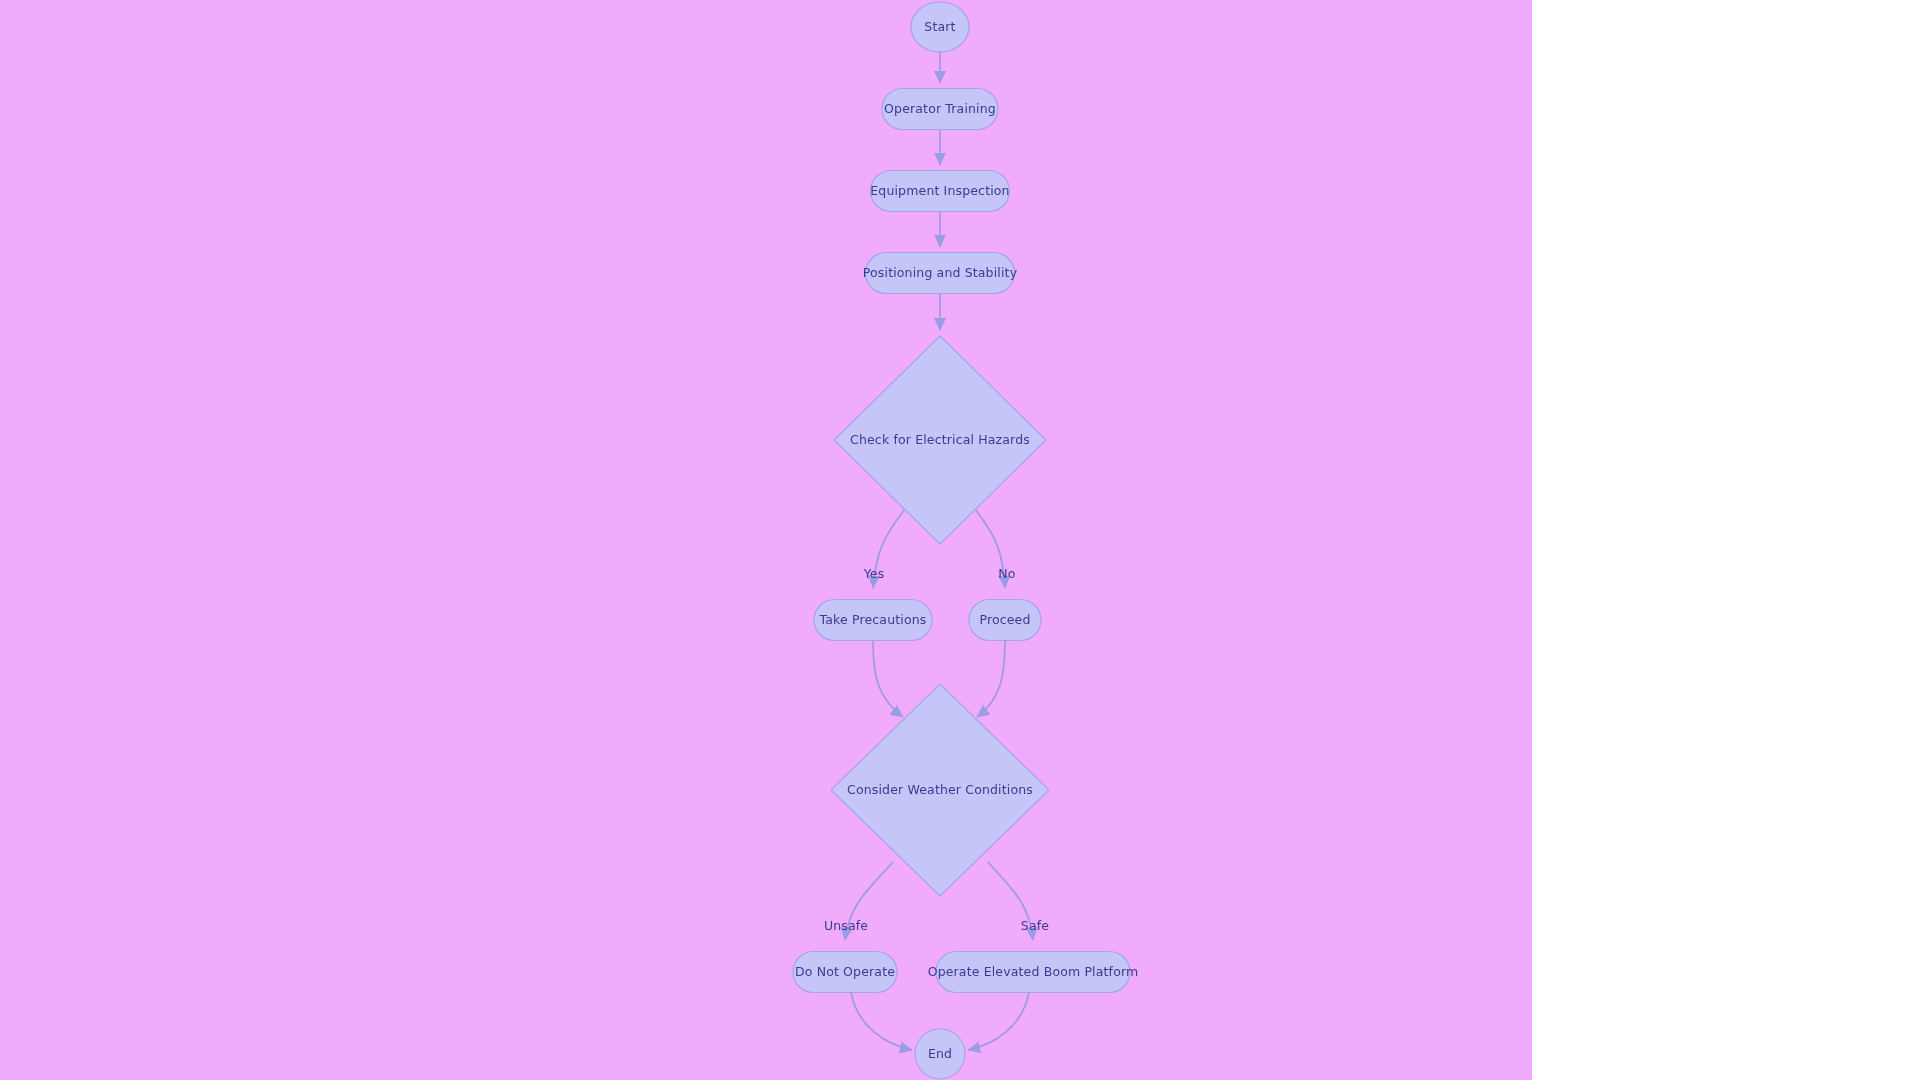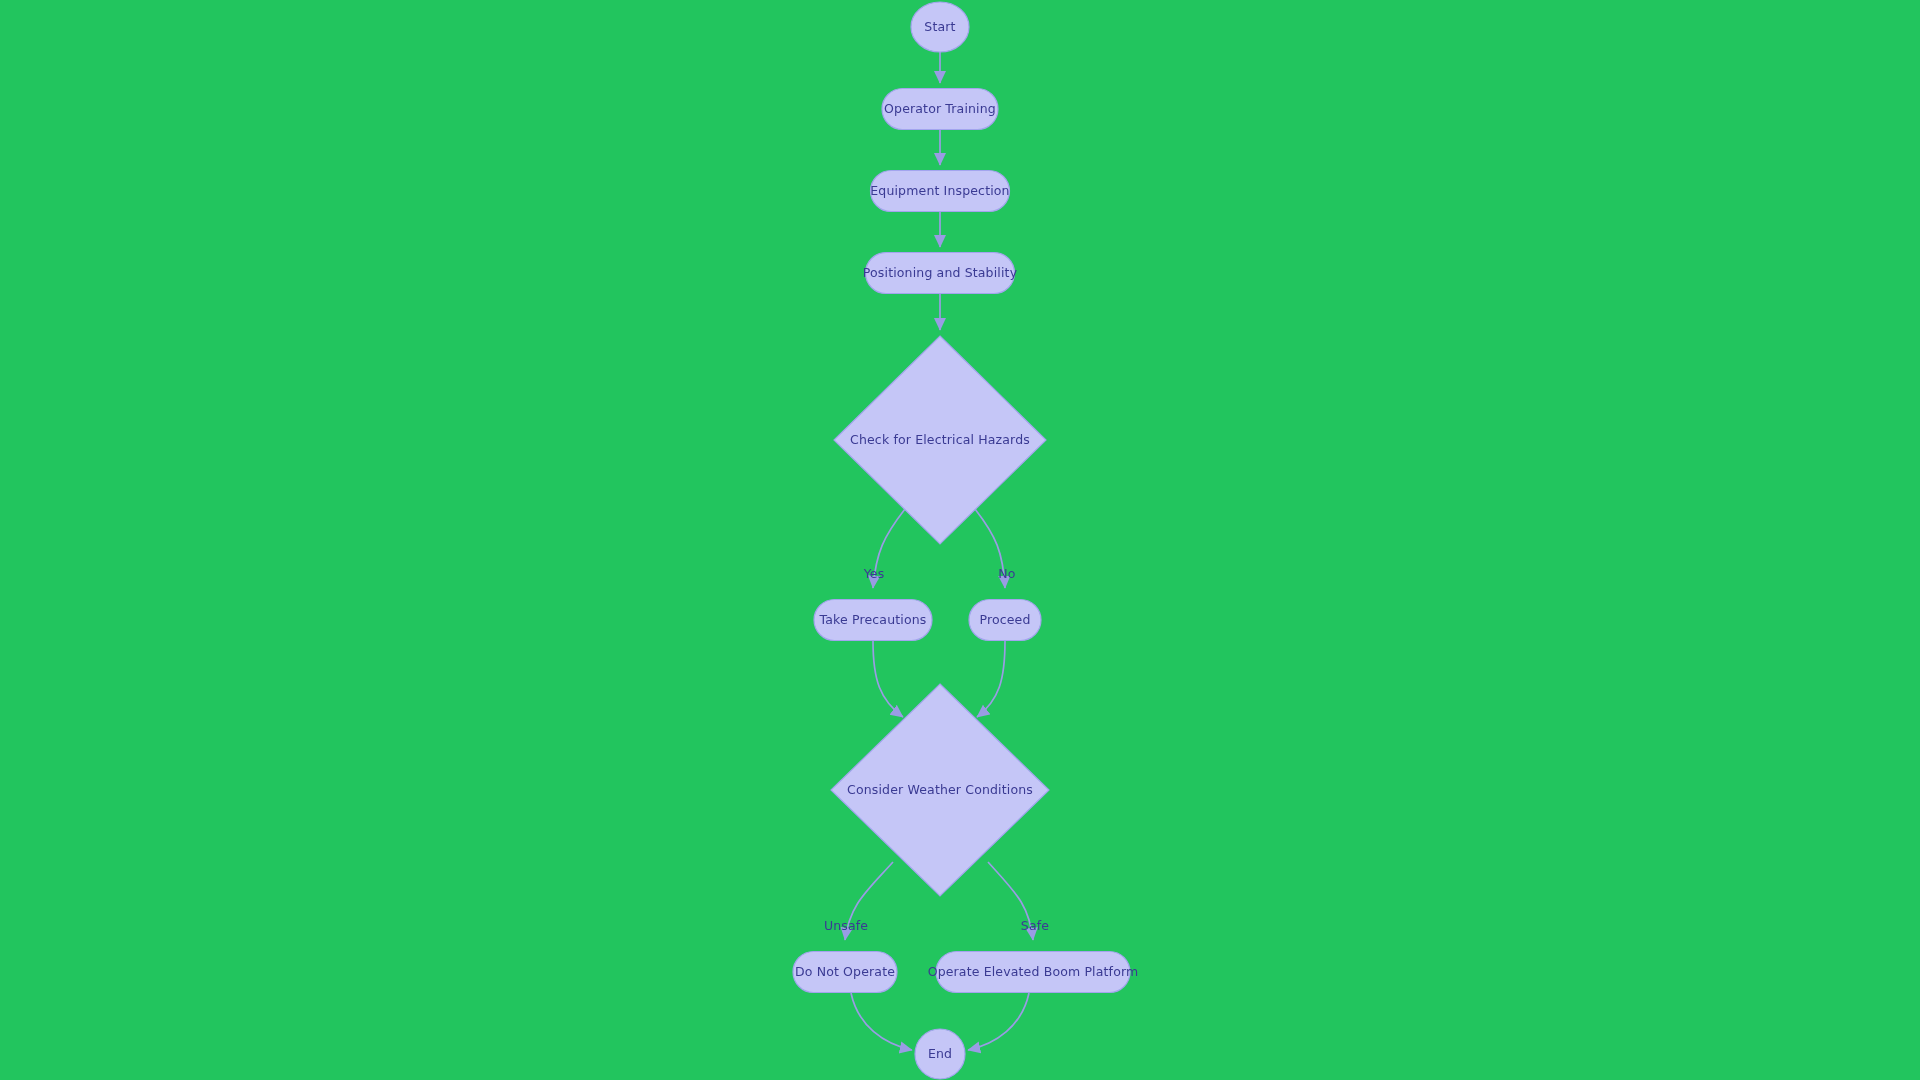--- a/index.html
+++ b/index.html
@@ -8,23 +8,23 @@
     padding: 0;
     background: #ffffff;
     width: 1920px;
     height: 1080px;
     overflow: hidden;
     font-family: "DejaVu Sans", "Liberation Sans", sans-serif;
   }
 
   #flow-root {
     position: relative;
-    width: 1920px;
+    width: 1532px;
     height: 1080px;
-    background: #22c55e;
+    background: #f0abfc;
   }
 
   
   #flow-canvas {
     position: absolute;
     left: 0;
     top: 0;
     width: 1920px;
     height: 1080px;
   }

